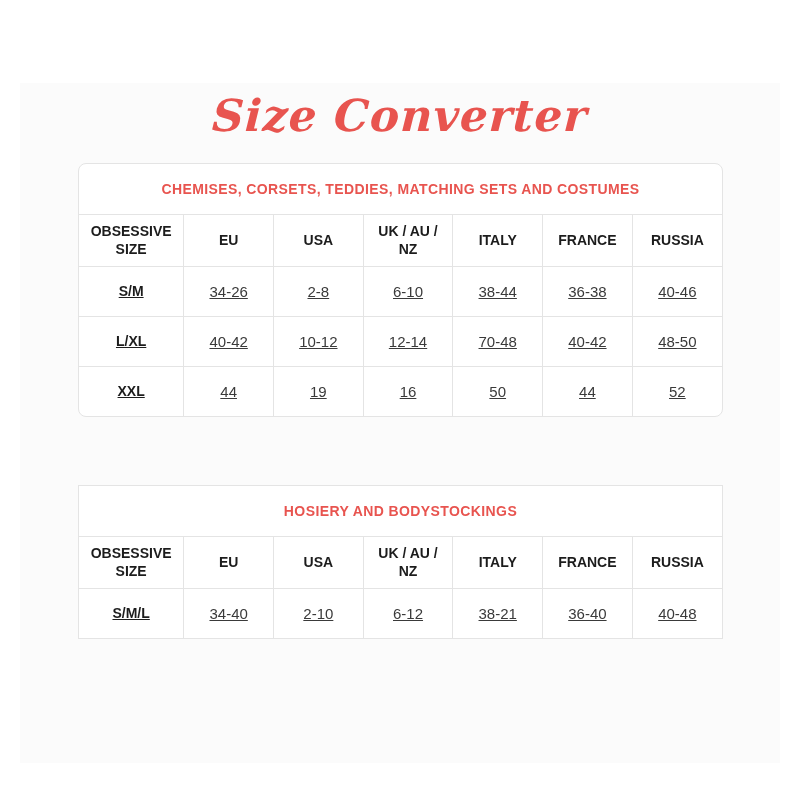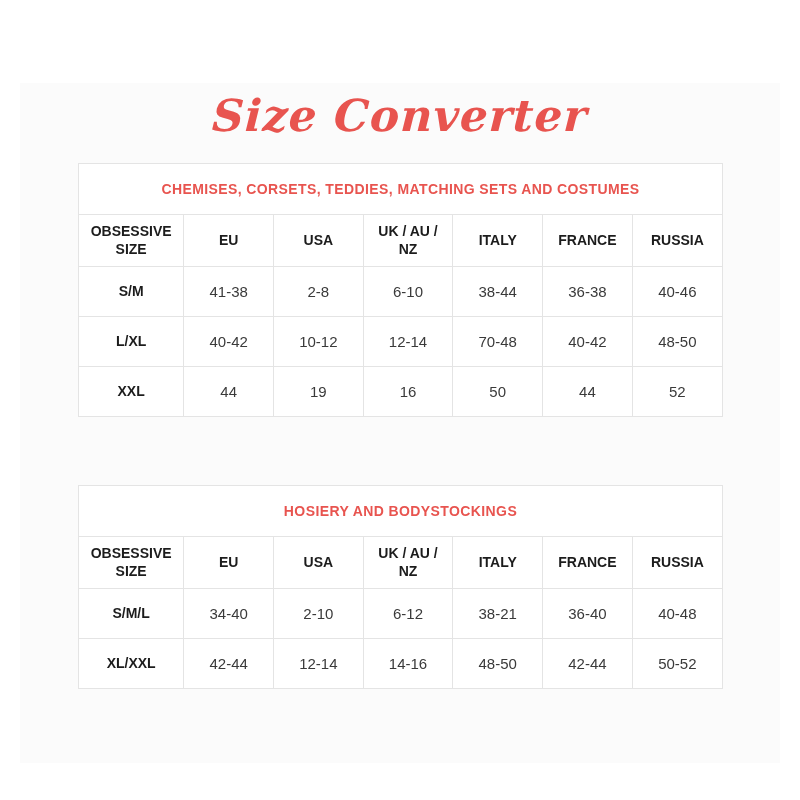--- a/index.html
+++ b/index.html
@@ -46,21 +46,21 @@
     color: var(--accent);
     transform: skewX(-3deg);
   }
   .size-card {
     position: absolute;
     left: 78px;
     width: 645px;
     background: #ffffff;
     border: 1px solid var(--border);
   }
-  .card-1 { top: 163px; }
+  .card-1 { top: 163px; border-radius: 8px; }
   .card-2 { top: 485px; }
   .card-title {
     height: 51px;
     display: flex;
     align-items: center;
     justify-content: center;
     color: var(--accent);
     font-weight: bold;
     font-size: 14px;
     letter-spacing: 0.4px;
@@ -83,20 +83,21 @@
     font-size: 14px;
     line-height: 1.3;
     color: var(--header-text);
     font-weight: bold;
   }
   .grid td {
     height: 50px;
     font-size: 15px;
     color: var(--cell-text);
     font-weight: normal;
+    text-decoration: underline;
   }
   .grid td.row-label {
     font-weight: bold;
     font-size: 14px;
     color: var(--header-text);
   }
   .grid th:first-child { width: 16.3%; }
   
   .grid th:first-child, .grid td:first-child { border-left: 0; }
   .grid th:last-child, .grid td:last-child { border-right: 0; }
@@ -122,21 +123,21 @@
             <th>USA</th>
             <th>UK / AU / NZ</th>
             <th>ITALY</th>
             <th>FRANCE</th>
             <th>RUSSIA</th>
           </tr>
         </thead>
       <tbody>
           <tr>
             <td class="row-label">S/M</td>
-            <td>41-38</td>
+            <td>34-26</td>
             <td>2-8</td>
             <td>6-10</td>
             <td>38-44</td>
             <td>36-38</td>
             <td>40-46</td>
           </tr>
           <tr>
             <td class="row-label">L/XL</td>
             <td>40-42</td>
             <td>10-12</td>
@@ -175,26 +176,17 @@
       <tbody>
           <tr>
             <td class="row-label">S/M/L</td>
             <td>34-40</td>
             <td>2-10</td>
             <td>6-12</td>
             <td>38-21</td>
             <td>36-40</td>
             <td>40-48</td>
           </tr>
-          <tr>
-            <td class="row-label">XL/XXL</td>
-            <td>42-44</td>
-            <td>12-14</td>
-            <td>14-16</td>
-            <td>48-50</td>
-            <td>42-44</td>
-            <td>50-52</td>
-          </tr>
         </tbody>
     </table>
   </section>
 
 </div>
 
 </body></html>

